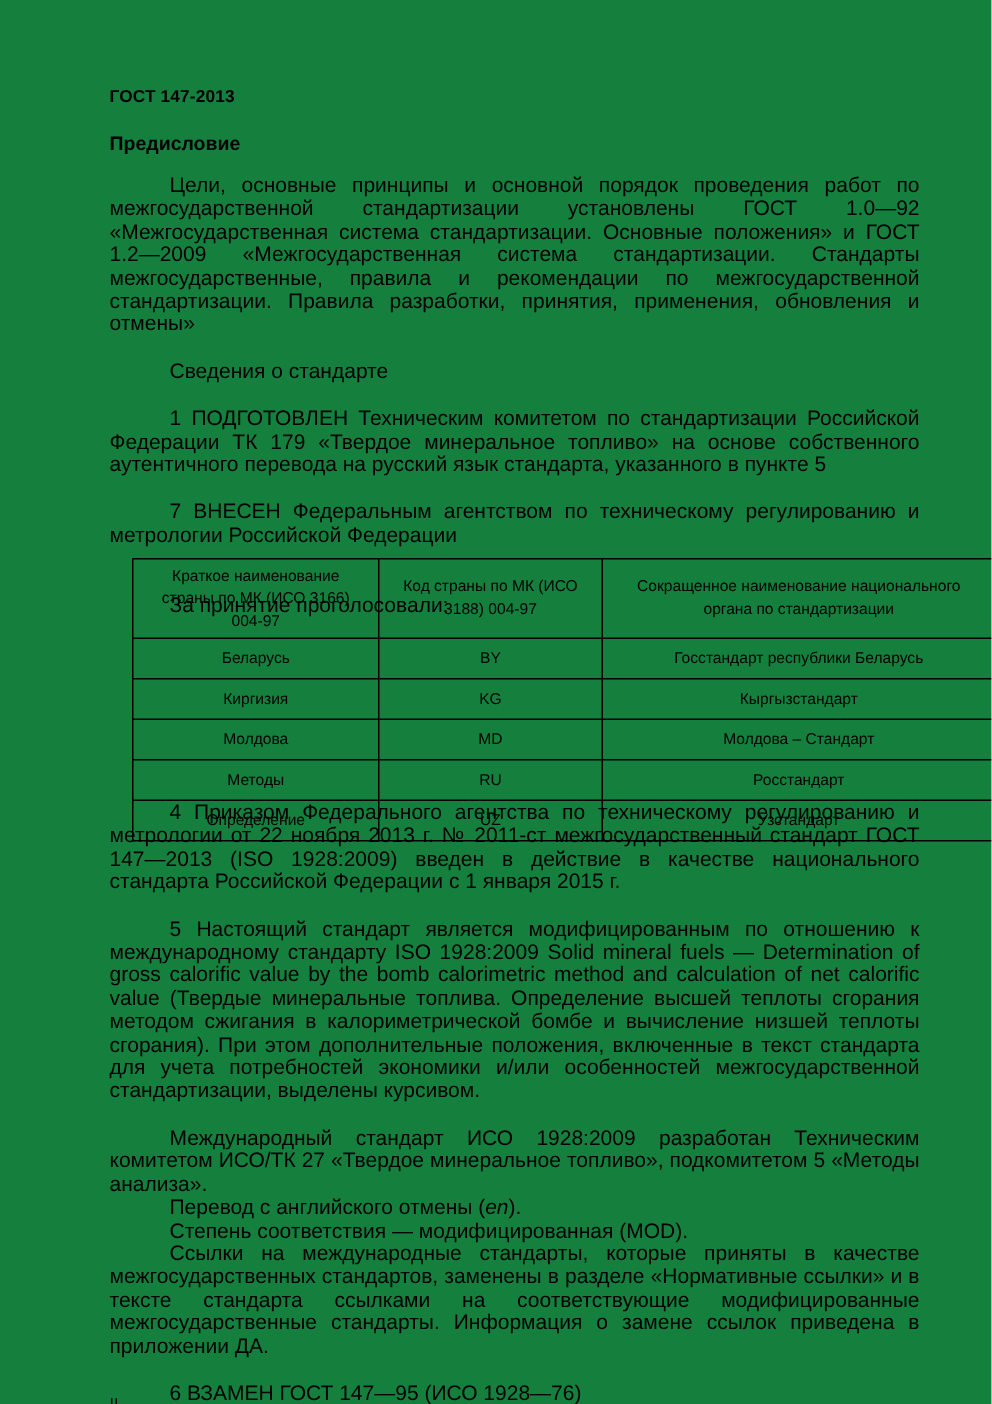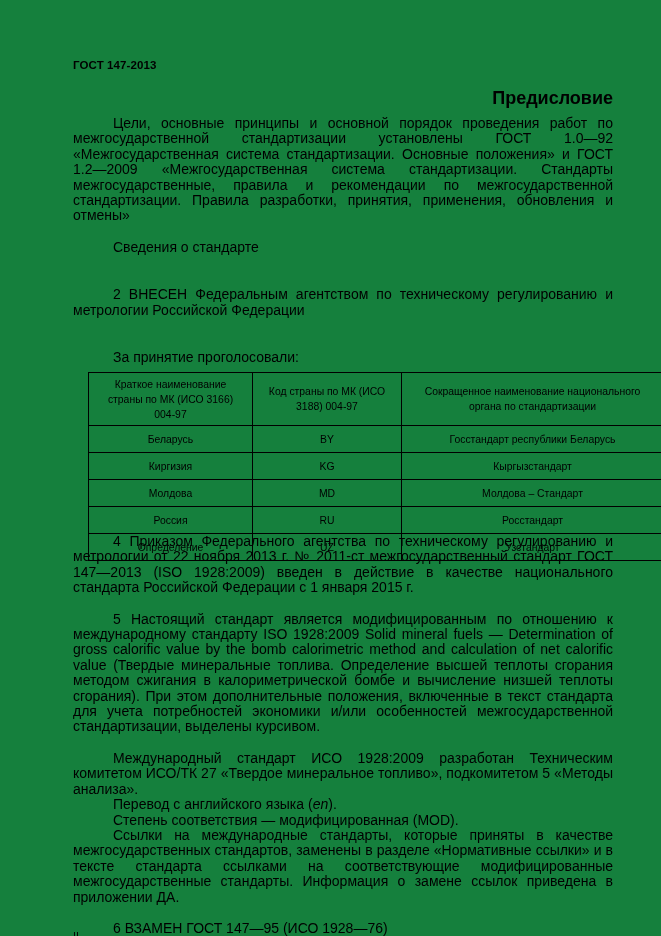--- a/index.html
+++ b/index.html
@@ -31,22 +31,22 @@
     top: 59px;
     font-size: 11.5px;
     font-weight: bold;
     letter-spacing: 0.1px;
   }
   .doc-title {
     position: absolute;
     left: 0;
     top: 88px;
     width: 540px;
-    text-align: right;
-    font-size: 18px;
+    text-align: left;
+    font-size: 13px;
     font-weight: bold;
   }
   .body-flow {
     position: absolute;
     left: 0;
     top: 116px;
     width: 540px;
   }
   p.just {
     margin: 0;
@@ -115,24 +115,25 @@
     <div class="body-flow">
 
       <p class="just">Цели, основные принципы и основной порядок проведения работ по межгосударственной стандартизации установлены ГОСТ 1.0—92 «Межгосударственная система стандартизации. Основные положения» и        ГОСТ 1.2—2009 «Межгосударственная система стандартизации. Стандарты межгосударственные, правила и рекомендации по межгосударственной стандартизации. Правила разработки, принятия, применения, обновления и отмены»</p>
 
       <div class="gap-md"></div>
 
       <p class="just">Сведения о стандарте</p>
 
       <div class="gap-md"></div>
 
-
-      <div class="gap-md"></div>
-
-      <p class="just">2    ВНЕСЕН    Федеральным агентством по техническому регулированию и метрологии Российской Федерации</p>
+      <p class="just">1  ПОДГОТОВЛЕН  Техническим комитетом по стандартизации Российской Федерации ТК 179 «Твердое минеральное топливо» на основе собственного аутентичного перевода на русский язык стандарта, указанного в пункте 5</p>
+
+      <div class="gap-md"></div>
+
+      <p class="just">7    ВНЕСЕН    Федеральным агентством по техническому регулированию и метрологии Российской Федерации</p>
 
       <div class="gap-md"></div>
 
 
       <div class="gap-md"></div>
 
       <p class="just">За принятие проголосовали:</p>
 
     </div>
 
@@ -154,21 +155,21 @@
           <td class="col-a">Киргизия</td>
           <td class="col-b">KG</td>
           <td class="col-c">Кыргызстандарт</td>
         </tr>
         <tr>
           <td class="col-a">Молдова</td>
           <td class="col-b">MD</td>
           <td class="col-c">Молдова – Стандарт</td>
         </tr>
         <tr>
-          <td class="col-a">Россия</td>
+          <td class="col-a">Методы</td>
           <td class="col-b">RU</td>
           <td class="col-c">Росстандарт</td>
         </tr>
         <tr>
           <td class="col-a">Определение</td>
           <td class="col-b">UZ</td>
           <td class="col-c">Узстандарт</td>
         </tr>
       </tbody>
     </table>
@@ -178,21 +179,21 @@
       <p class="just">4   Приказом Федерального агентства по техническому регулированию и метрологии от 22 ноября 2013 г. № 2011-ст межгосударственный стандарт ГОСТ 147—2013 (ISO 1928:2009) введен в действие в качестве национального стандарта Российской Федерации с 1 января 2015 г.</p>
 
       <div class="gap-md"></div>
 
       <p class="just">5 Настоящий стандарт является модифицированным по отношению к международному стандарту ISO 1928:2009 Solid mineral fuels — Determination of gross calorific value by the bomb calorimetric method and calculation of net calorific value (Твердые минеральные топлива. Определение высшей теплоты сгорания методом сжигания в калориметрической бомбе и вычисление низшей теплоты сгорания). При этом дополнительные положения, включенные в текст стандарта для учета потребностей экономики и/или  особенностей  межгосударственной  стандартизации,  выделены курсивом.</p>
 
       <div class="gap-md"></div>
 
       <p class="just">Международный стандарт ИСО 1928:2009 разработан Техническим комитетом ИСО/ТК 27 «Твердое минеральное топливо», подкомитетом 5 «Методы анализа».</p>
 
-      <p class="just"><span>Перевод с английского языка (</span><i>en</i><span>).</span></p>
+      <p class="just"><span>Перевод с английского отмены (</span><i>en</i><span>).</span></p>
 
 
       <p class="just">Степень соответствия — модифицированная (MOD).</p>
 
       <p class="just">Ссылки на международные стандарты, которые приняты в качестве межгосударственных стандартов, заменены в разделе «Нормативные ссылки» и в тексте стандарта ссылками на соответствующие модифицированные межгосударственные стандарты. Информация о замене ссылок приведена в приложении ДА.</p>
 
       <div class="gap-md"></div>
 
       <p class="just">6  ВЗАМЕН  ГОСТ 147—95 (ИСО 1928—76)</p>
 

